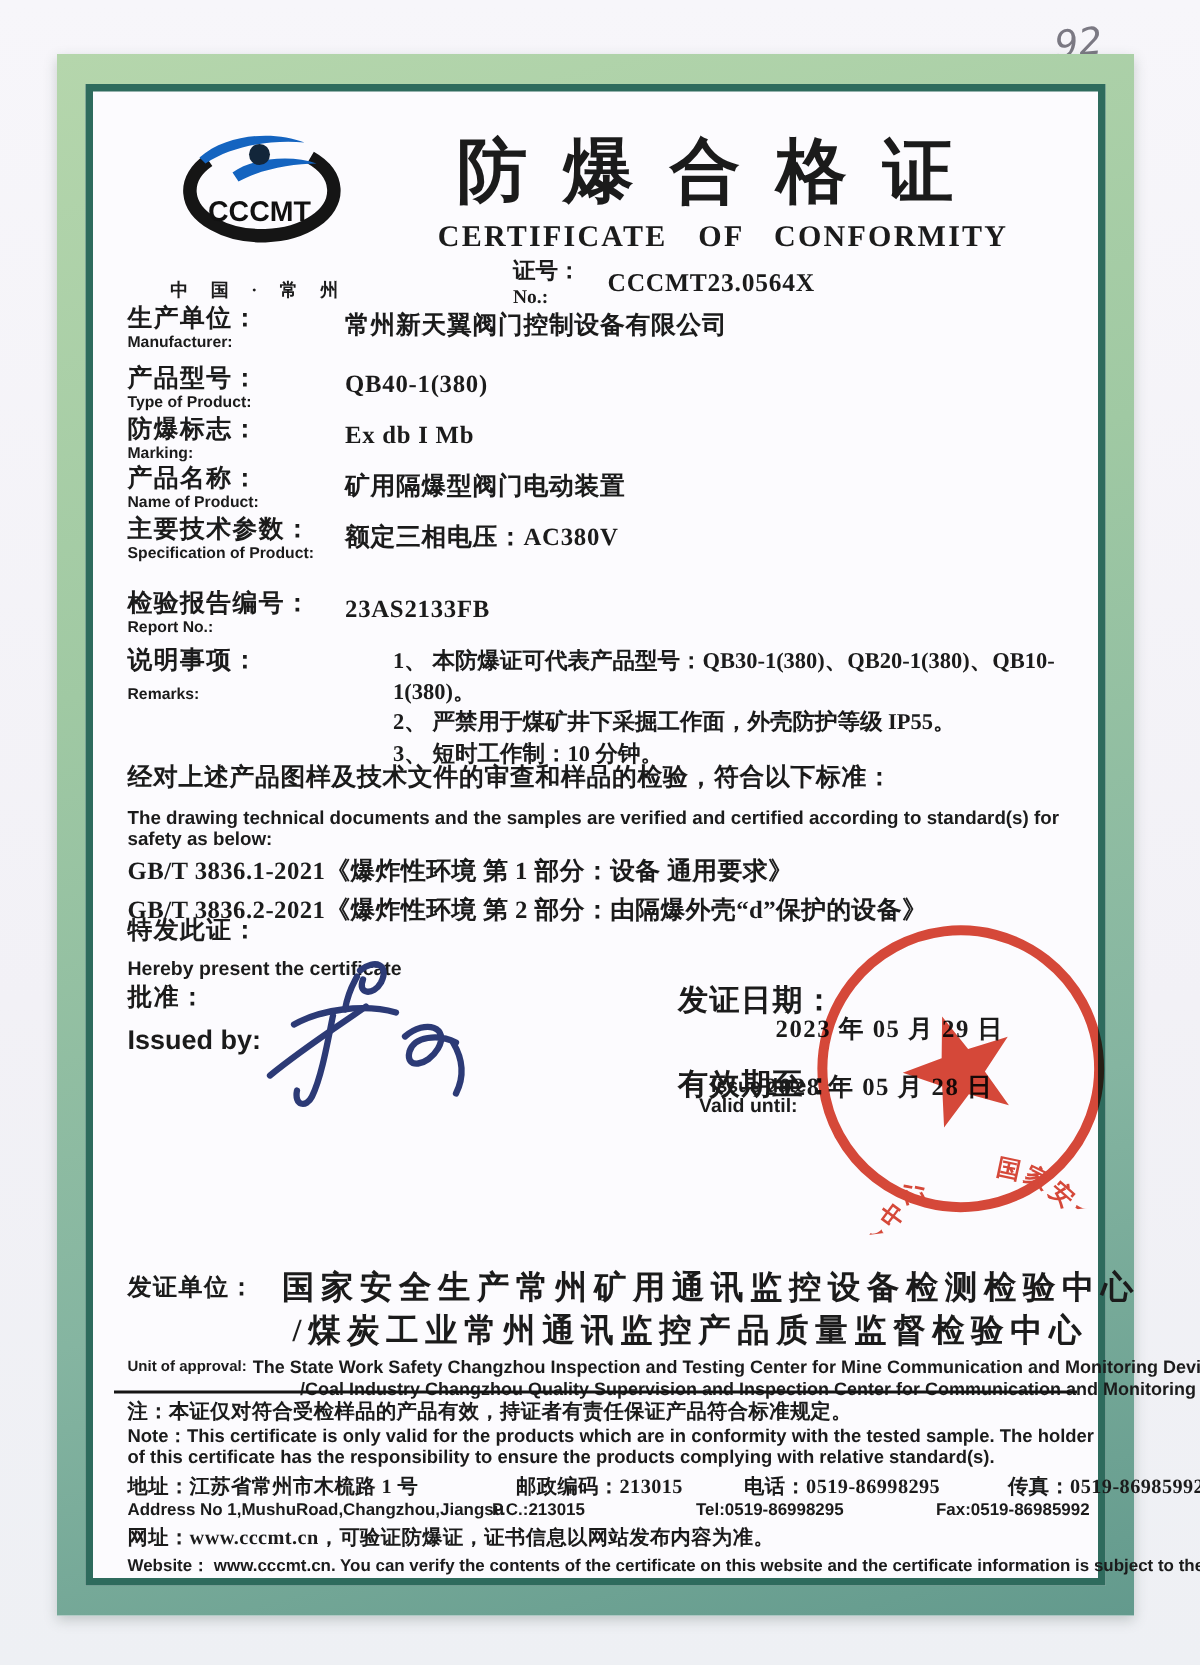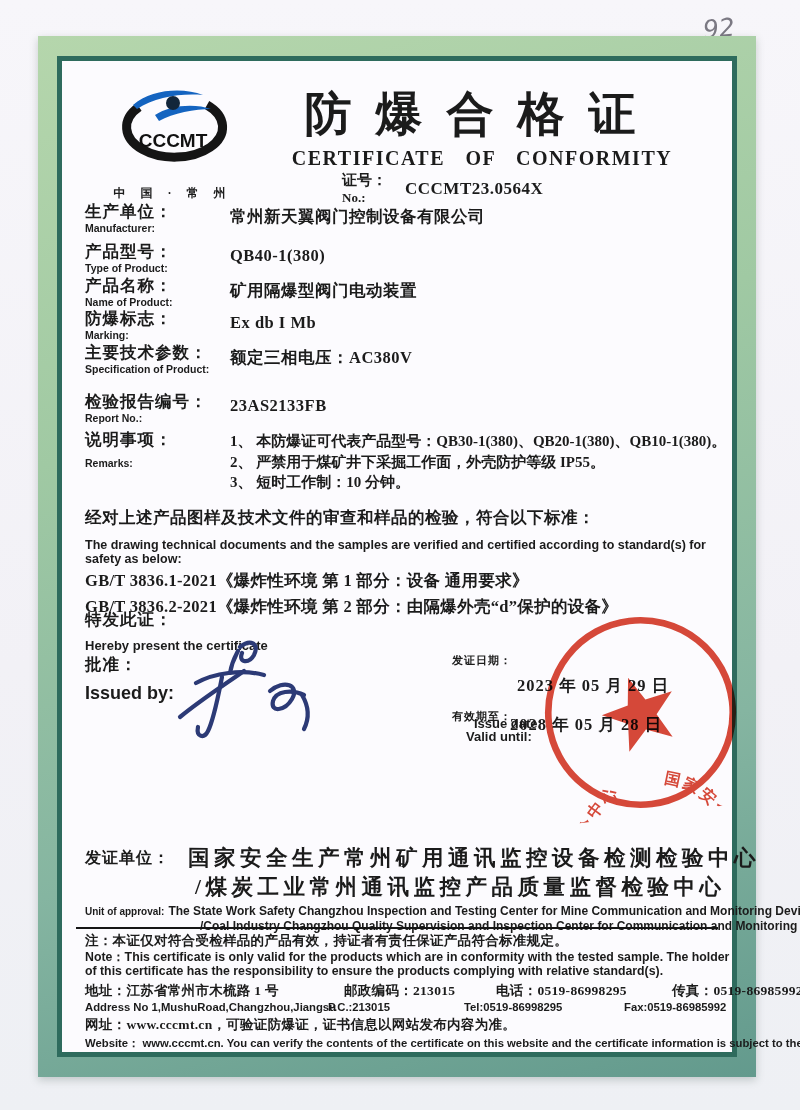--- a/index.html
+++ b/index.html
@@ -31,35 +31,35 @@
   
   .fields{position:absolute;left:23px;top:140px;width:630px;}
   .field-row{display:flex;min-height:33.5px;}
   .field-row:first-child{min-height:40px;}
   .flabel{width:145px;flex:none;}
   .flabel .cn{font-size:16.5px;font-weight:bold;letter-spacing:1px;}
   .flabel .en{font-size:10.5px;font-weight:bold;font-family:"Liberation Sans",sans-serif;margin-top:-1px;}
   .fvalue{font-size:16.5px;font-weight:bold;padding-top:5px;letter-spacing:.5px;}
   
   .report{position:absolute;left:23px;top:330px;width:645px;display:flex;}
-  .remarks{position:absolute;left:23px;top:368px;width:648px;display:flex;}
+  .remarks{position:absolute;left:23px;top:368px;width:648px;display:flex;gap:32px;}
   .remark-items{font-size:15px;font-weight:bold;line-height:20.5px;padding-top:2px;}
   
   .standards{position:absolute;left:23px;top:446px;width:650px;}
   .standards .cn{font-size:16.5px;font-weight:bold;letter-spacing:.5px;}
   .standards .en{font-size:12.5px;font-weight:bold;font-family:"Liberation Sans",sans-serif;margin-top:9px;}
   .standards .std{font-size:16.5px;font-weight:bold;margin-top:4px;letter-spacing:.3px;}
   
   .present{position:absolute;left:23px;top:548px;width:280px;}
   .present .cn1{font-size:16.5px;font-weight:bold;letter-spacing:1px;}
   .present .en1{font-size:13px;font-weight:bold;font-family:"Liberation Sans",sans-serif;margin-top:7px;}
   .present .cn2{font-size:16.5px;font-weight:bold;letter-spacing:1px;margin-top:1px;}
   .present .en2{font-size:18px;font-weight:bold;font-family:"Liberation Sans",sans-serif;margin-top:7px;}
   .sig{position:absolute;left:90px;top:572px;width:180px;height:115px;}
-  .date-lbl-cn{position:absolute;font-size:11px;font-weight:bold;letter-spacing:1px;}
+  .date-lbl-cn{position:absolute;font-size:20px;font-weight:bold;letter-spacing:1px;}
   .date-lbl-en{position:absolute;font-size:13px;font-weight:bold;font-family:"Liberation Sans",sans-serif;}
   .date-val{position:absolute;font-size:16.5px;font-weight:bold;letter-spacing:1px;z-index:1;}
   .seal{position:absolute;left:476px;top:549px;width:205px;height:205px;z-index:2;
     mix-blend-mode:multiply;opacity:.9;transform:rotate(-7deg);}
   
   .approval{position:absolute;left:23px;top:782px;width:648px;}
   .appr-l1{display:flex;align-items:flex-start;gap:18px;}
   .appr-l1 .lbl{font-size:16px;font-weight:bold;flex:none;margin-top:5px;letter-spacing:1px;}
   .appr-big{font-size:21.5px;font-weight:bold;letter-spacing:4.5px;white-space:nowrap;}
   .appr-l2{margin-left:110px;margin-top:0px;}
@@ -121,31 +121,31 @@
         </div>
         <div class="field-row">
           <div class="flabel">
             <div class="cn">产品型号：</div>
             <div class="en">Type of Product:</div>
           </div>
           <div class="fvalue">QB40-1(380)</div>
         </div>
         <div class="field-row">
           <div class="flabel">
+            <div class="cn">防爆标志：</div>
+            <div class="en">Marking:</div>
+          </div>
+          <div class="fvalue">Ex db I Mb</div>
+        </div>
+        <div class="field-row">
+          <div class="flabel">
             <div class="cn">产品名称：</div>
             <div class="en">Name of Product:</div>
           </div>
           <div class="fvalue">矿用隔爆型阀门电动装置</div>
-        </div>
-        <div class="field-row">
-          <div class="flabel">
-            <div class="cn">防爆标志：</div>
-            <div class="en">Marking:</div>
-          </div>
-          <div class="fvalue">Ex db I Mb</div>
         </div>
         <div class="field-row">
           <div class="flabel">
             <div class="cn">主要技术参数：</div>
             <div class="en">Specification of Product:</div>
           </div>
           <div class="fvalue">额定三相电压：AC380V</div>
         </div>
       </div>
 

